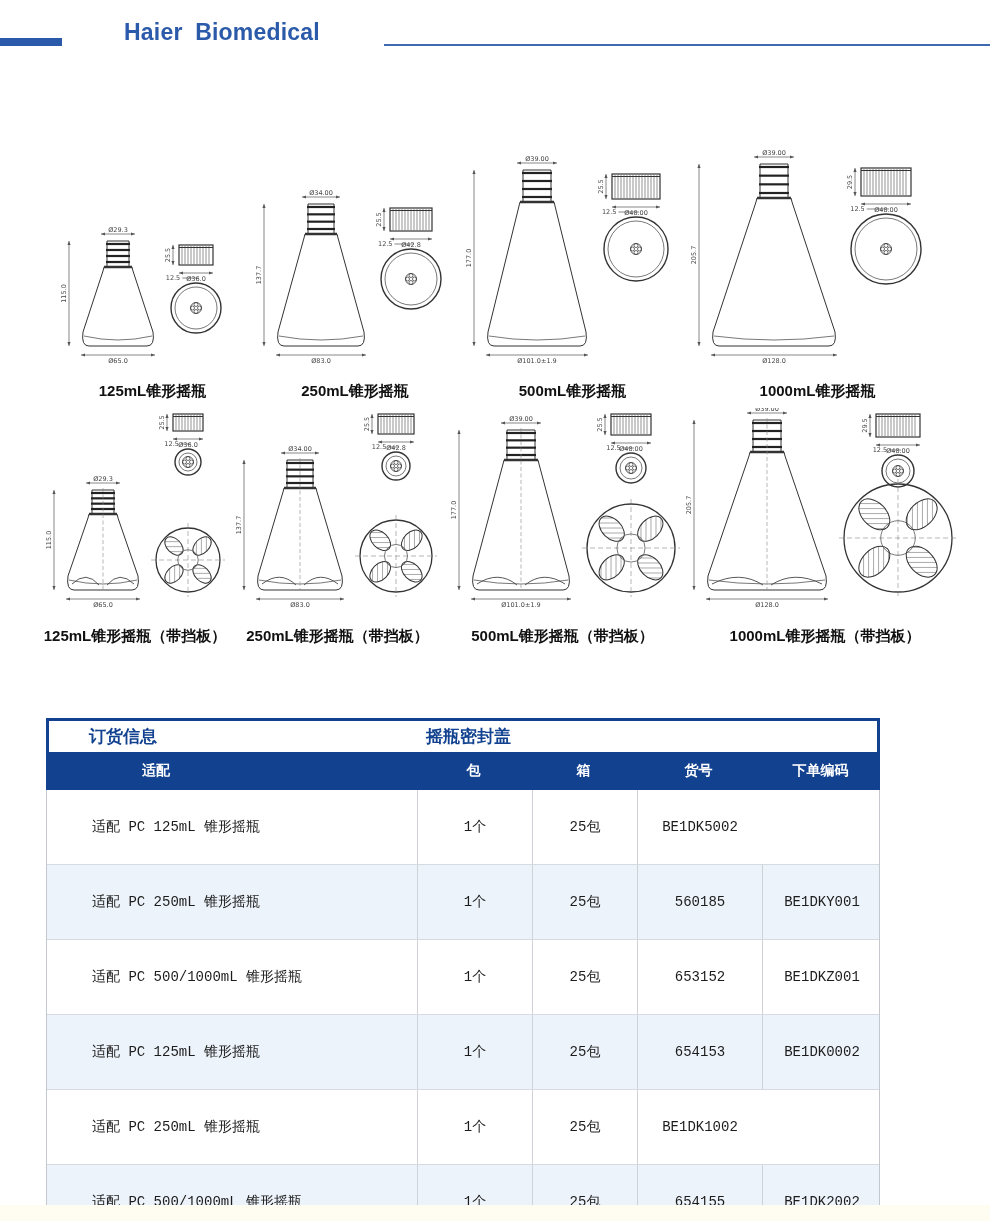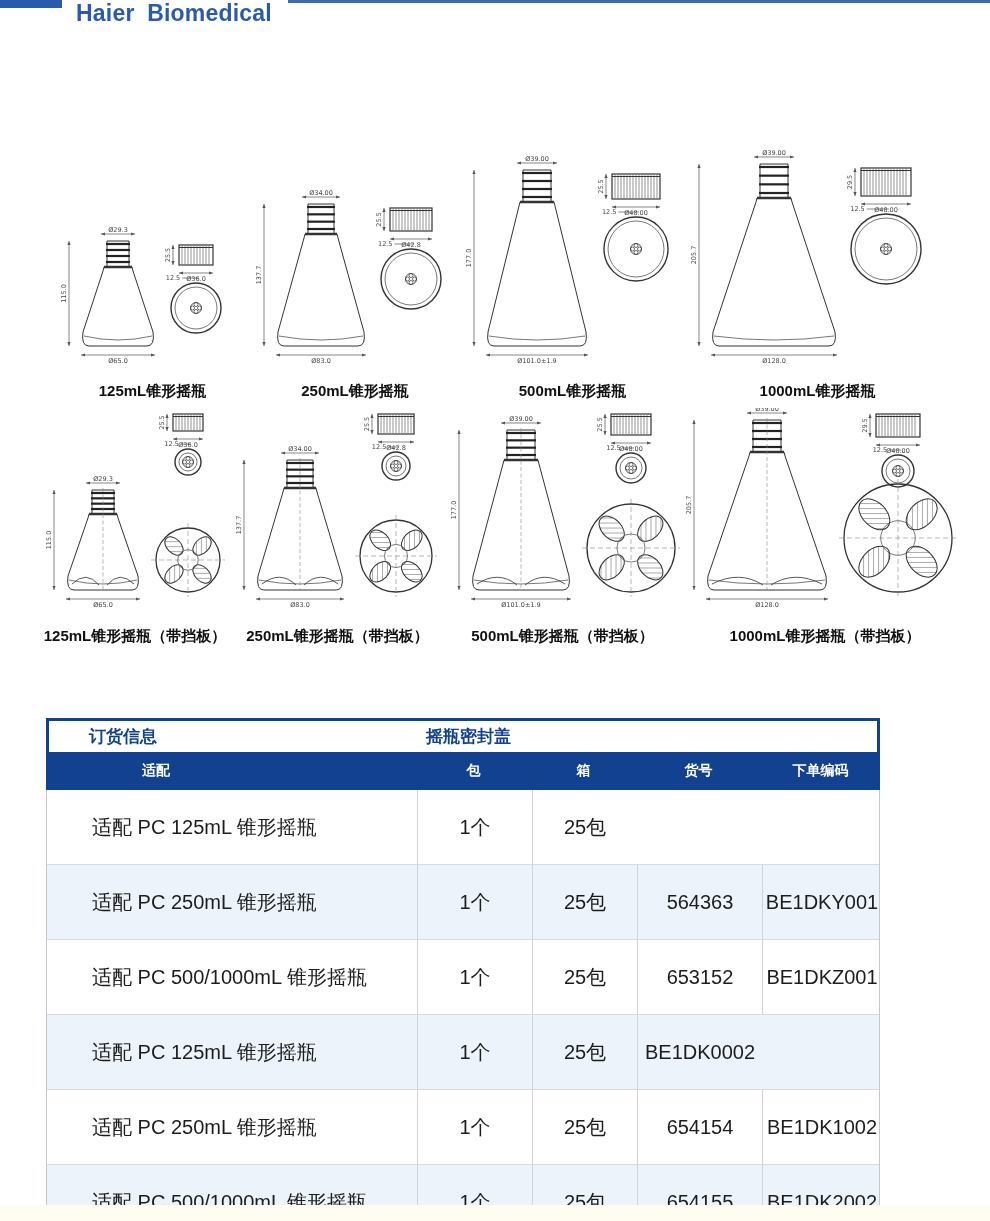--- a/index.html
+++ b/index.html
@@ -2,21 +2,21 @@
 <html style="--brand: #2a5aa9; --hblue: #11418f; --altrow: #edf3fa;"><head>
 <meta charset="utf-8">
 <style>
   html,body{margin:0;padding:0;}
   body{
     width:990px;height:1221px;background:#ffffff;
     font-family:"Liberation Sans","DejaVu Sans",sans-serif;
     position:relative;overflow:hidden;
   }
   
-  .brand-header{display:flex;align-items:flex-start;height:46px;}
+  .brand-header{display:flex;align-items:flex-end;height:46px;gap:48px;}
   .brand-bar{width:62px;height:8px;background:var(--brand,#2a5aa9);flex:0 0 auto;}
   .logo{margin-left:14px;font-size:23px;color:var(--brand,#2a5aa9);white-space:nowrap;letter-spacing:.2px;}
   .logo .haier{font-weight:800;}
   .logo .bio{font-weight:600;margin-left:6px;}
   .brand-rule{flex:1;height:2.5px;background:var(--brand,#2a5aa9);margin-left:16px;opacity:.9;}
   
   .drawings{padding-top:102px;}
   .drow{display:flex;justify-content:space-between;align-items:flex-end;}
   .drow1{padding:0 40px 0 55px;}
   .drow2{margin-top:5px;padding:0 20px 0 40px;}
@@ -31,21 +31,21 @@
   .titlebar .t1{margin-left:40px;}
   .titlebar .t2{position:absolute;left:377px;}
   .gridrow{display:grid;grid-template-columns:370px 115px 105px 125px 119px;}
   .thead{height:38px;background:var(--hblue,#11418f);align-items:center;color:#fff;font-size:14px;font-weight:700;}
   .th{text-align:center;}
   .th0{padding-right:150px;}
   #tbody{border-left:1px solid #c4c8cd;border-right:1px solid #c4c8cd;border-bottom:2px solid #989da4;}
   .tr{height:74px;background:#fff;border-top:1px solid #d7dade;}
   .tr:first-child{border-top:none;}
   .tr.alt{background:var(--altrow,#edf3fa);}
-  .td{display:flex;align-items:center;justify-content:center;font-size:20px;color:#1c1c1c;border-left:1px solid #cfd3d8;}
+  .td{display:flex;align-items:center;justify-content:center;font-size:14px;color:#1c1c1c;border-left:1px solid #cfd3d8;font-family:Liberation Mono, monospace;}
   .td0{justify-content:flex-start;padding-left:45px;border-left:none;}
   .cream-strip{position:absolute;left:0;bottom:0;width:100%;height:16px;background:#fffdf2;}
 </style>
 </head>
 <body>
 
 <svg width="0" height="0" style="position:absolute">
   <defs>
     <pattern id="hatch" patternUnits="userSpaceOnUse" width="5" height="5" patternTransform="rotate(45)">
       <line x1="0" y1="0" x2="0" y2="5" stroke="#555" stroke-width="1"></line>
@@ -653,46 +653,47 @@
       <div class="th th1">包</div>
       <div class="th th2">箱</div>
       <div class="th th3">货号</div>
       <div class="th th4">下单编码</div>
     </div>
   <div id="tbody">
       <div class="gridrow tr">
         <div class="td td0">适配 PC 125mL 锥形摇瓶</div>
         <div class="td td1">1个</div>
         <div class="td td2">25包</div>
+        <div class="td td4">BE1DK5002</div>
       </div>
       <div class="gridrow tr alt">
         <div class="td td0">适配 PC 250mL 锥形摇瓶</div>
         <div class="td td1">1个</div>
         <div class="td td2">25包</div>
-        <div class="td td3">564363</div>
+        <div class="td td3">560185</div>
         <div class="td td4">BE1DKY001</div>
       </div>
       <div class="gridrow tr">
         <div class="td td0">适配 PC 500/1000mL 锥形摇瓶</div>
         <div class="td td1">1个</div>
         <div class="td td2">25包</div>
         <div class="td td3">653152</div>
         <div class="td td4">BE1DKZ001</div>
       </div>
       <div class="gridrow tr alt">
         <div class="td td0">适配 PC 125mL 锥形摇瓶</div>
         <div class="td td1">1个</div>
         <div class="td td2">25包</div>
+        <div class="td td3">654153</div>
         <div class="td td4">BE1DK0002</div>
       </div>
       <div class="gridrow tr">
         <div class="td td0">适配 PC 250mL 锥形摇瓶</div>
         <div class="td td1">1个</div>
         <div class="td td2">25包</div>
-        <div class="td td3">654154</div>
         <div class="td td4">BE1DK1002</div>
       </div>
       <div class="gridrow tr alt">
         <div class="td td0">适配 PC 500/1000mL 锥形摇瓶</div>
         <div class="td td1">1个</div>
         <div class="td td2">25包</div>
         <div class="td td3">654155</div>
         <div class="td td4">BE1DK2002</div>
       </div>
     </div>

